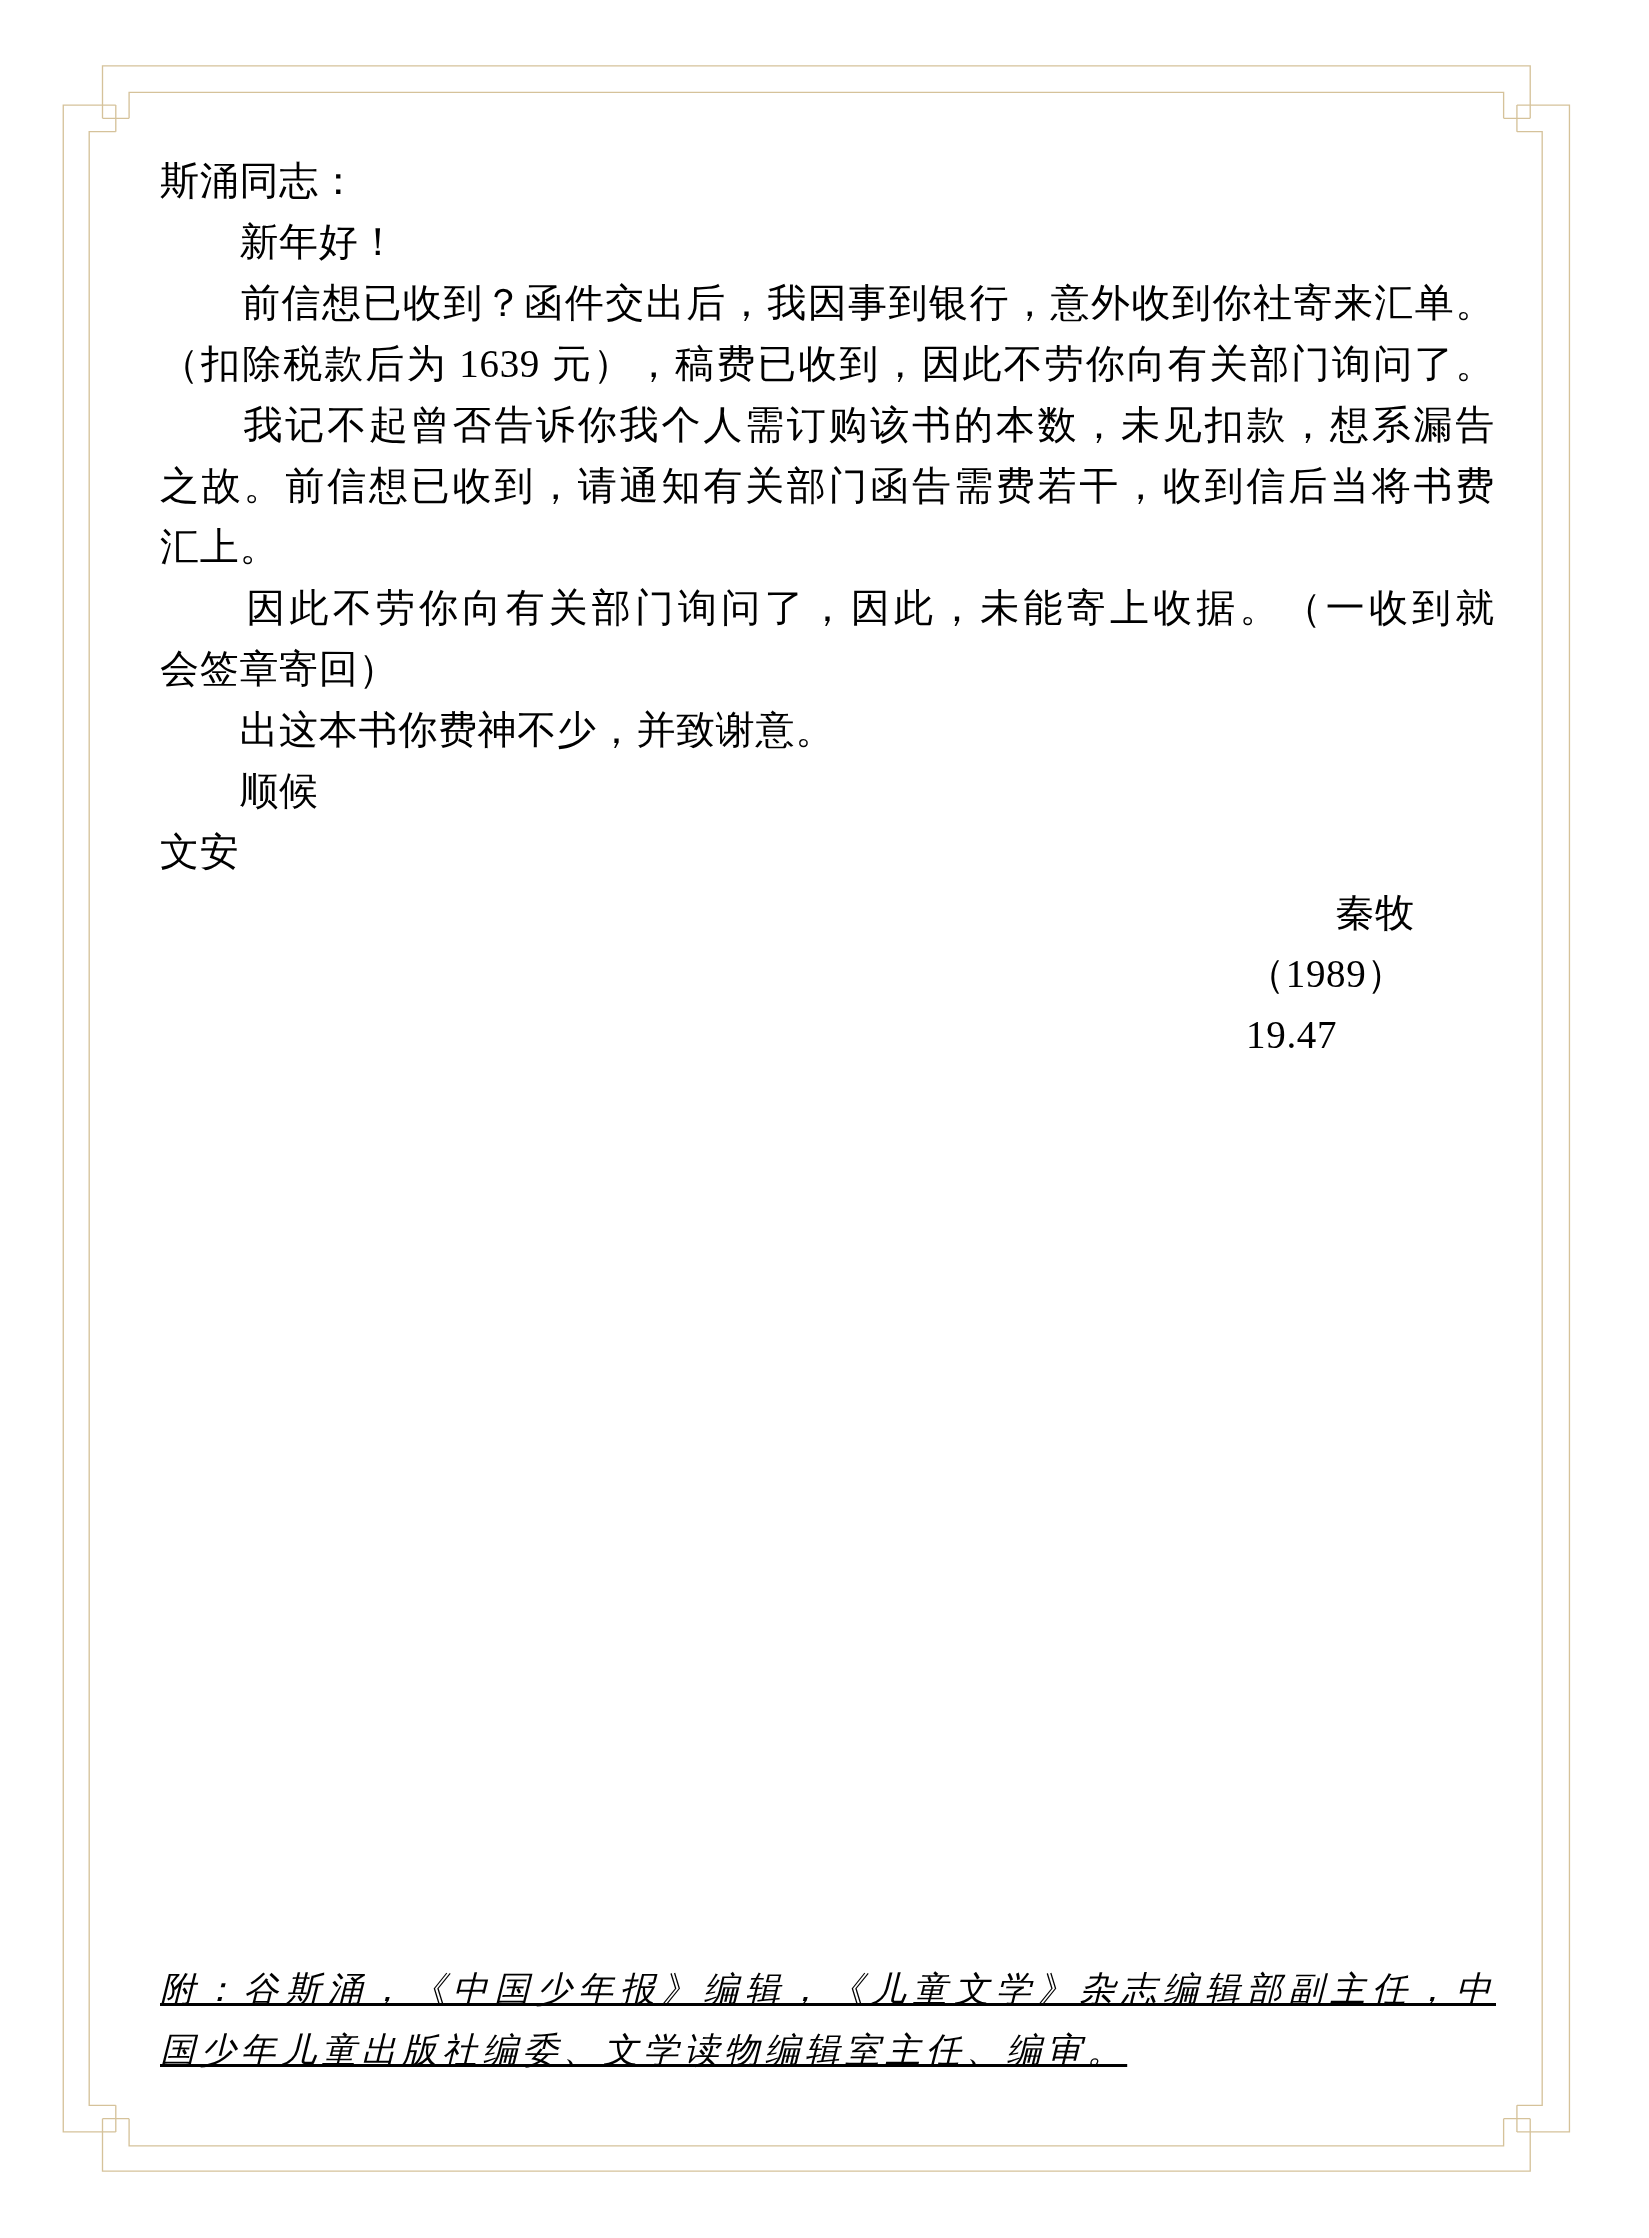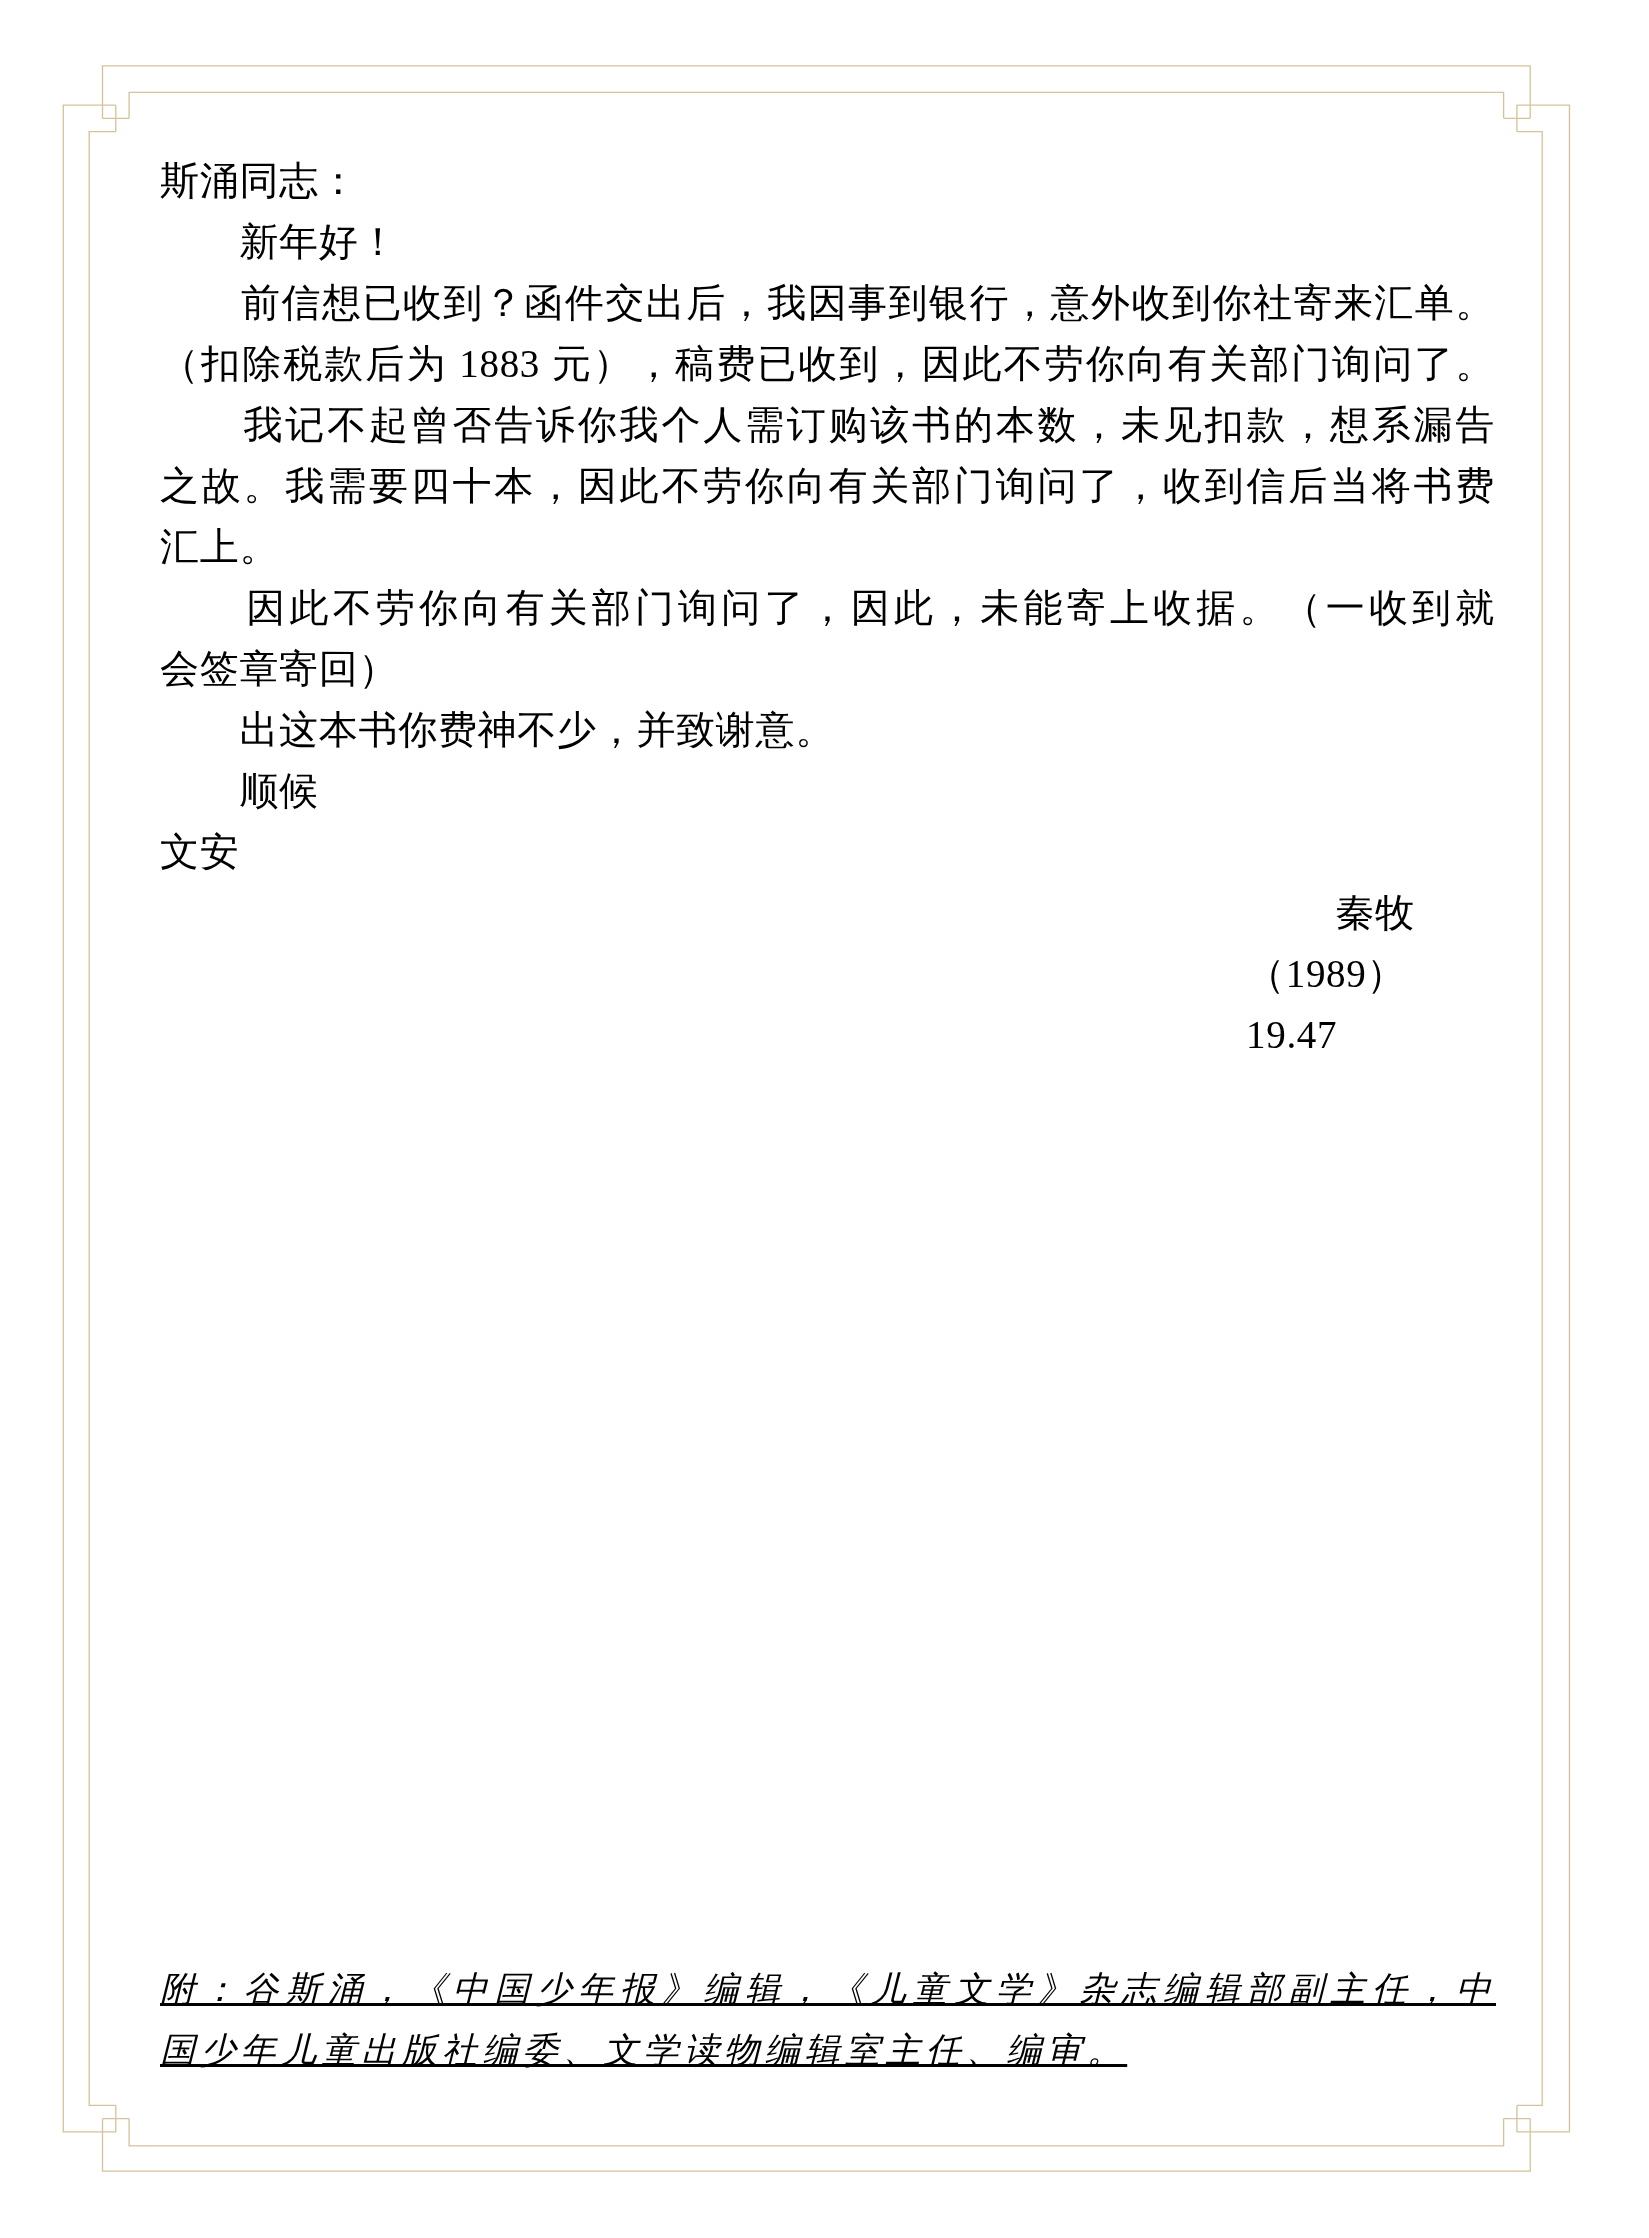--- a/index.html
+++ b/index.html
@@ -70,23 +70,23 @@
     <path d="M2261 178 H2301 M2281 158 V198"></path>
     <path d="M154 3186 H194 M174 3166 V3206"></path>
     <path d="M2261 3186 H2301 M2281 3166 V3206"></path>
   </g>
 </svg>
 
 <div class="letter-body">
   <div class="ln">斯涌同志：</div>
   <div class="ln">　　新年好！</div>
   <div class="ln jst">　　前信想已收到？函件交出后，我因事到银行，意外收到你社寄来汇单。</div>
-  <div class="ln jst">（扣除税款后为 1883 元），稿费已收到，因此不劳你向有关部门询问了。</div>
+  <div class="ln jst">（扣除税款后为 1639 元），稿费已收到，因此不劳你向有关部门询问了。</div>
   <div class="ln jst">　　我记不起曾否告诉你我个人需订购该书的本数，未见扣款，想系漏告</div>
-  <div class="ln jst">之故。我需要四十本，因此不劳你向有关部门询问了，收到信后当将书费</div>
+  <div class="ln jst">之故。前信想已收到，请通知有关部门函告需费若干，收到信后当将书费</div>
   <div class="ln">汇上。</div>
   <div class="ln jst">　　因此不劳你向有关部门询问了，因此，未能寄上收据。（一收到就</div>
   <div class="ln">会签章寄回）</div>
   <div class="ln">　　出这本书你费神不少，并致谢意。</div>
   <div class="ln">　　顺候</div>
   <div class="ln">文安</div>
   <div class="ln sig-name">秦牧</div>
   <div class="ln sig-date">（1989） 19.47</div>
 </div>
 

